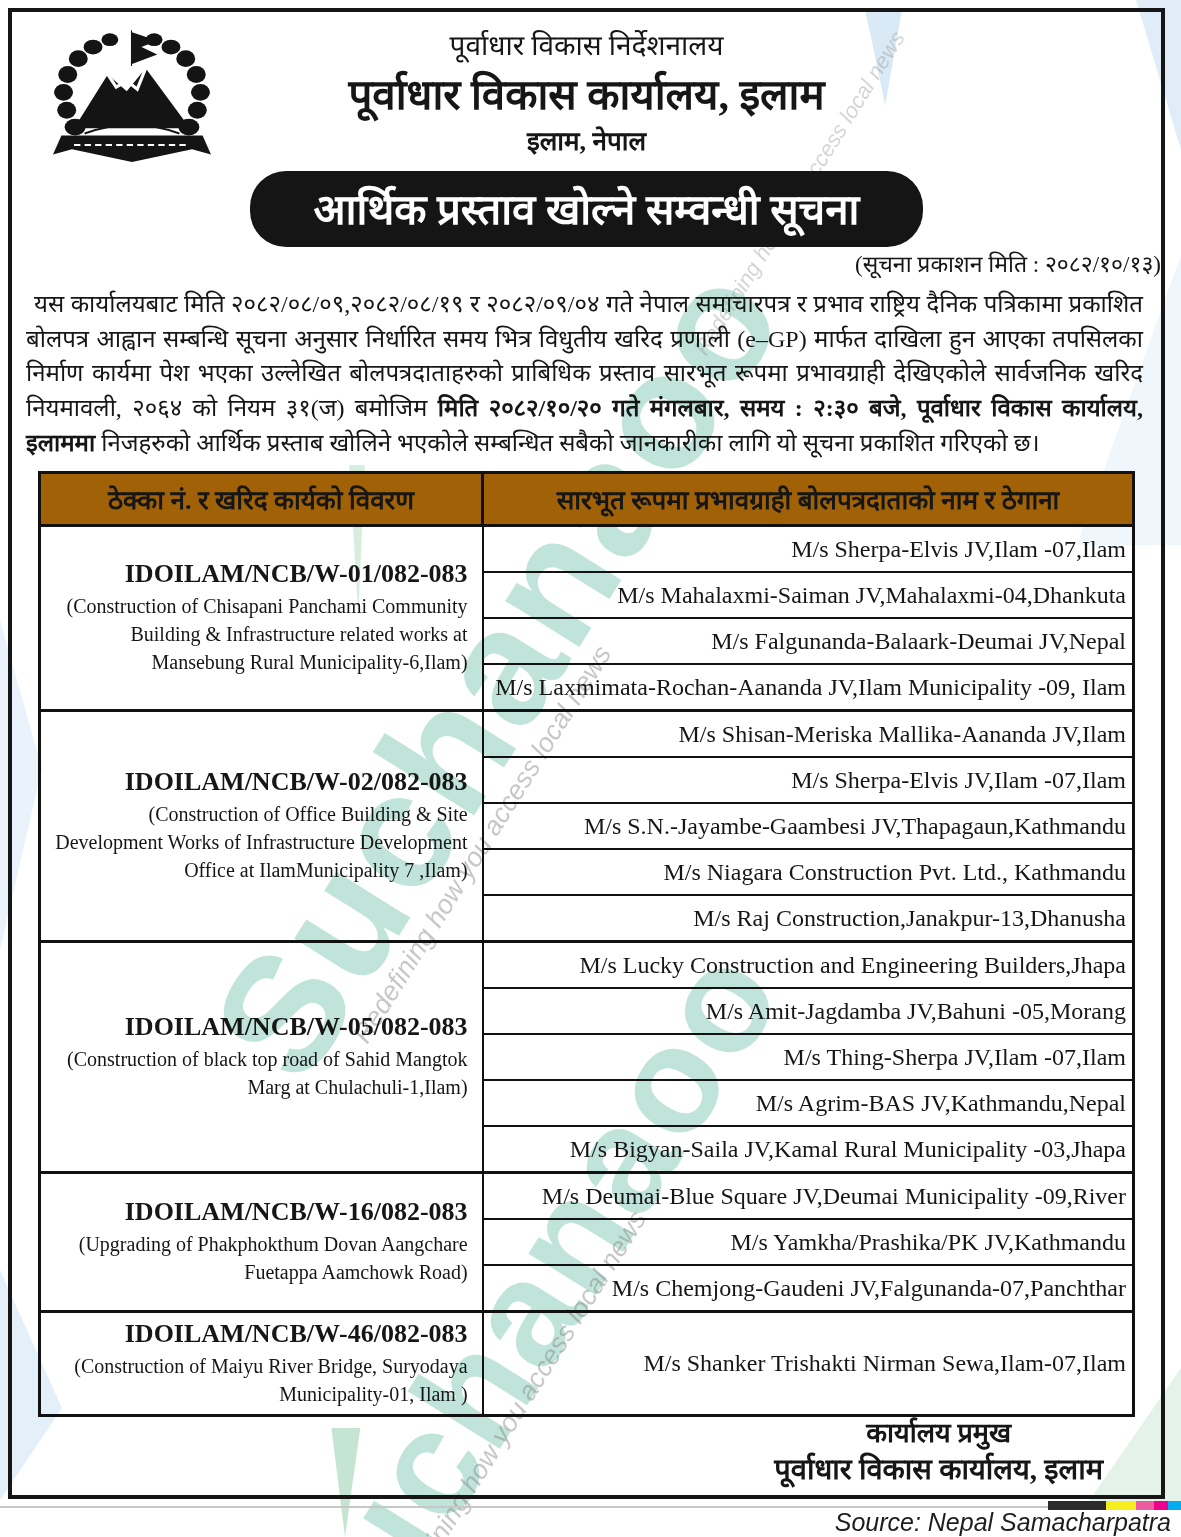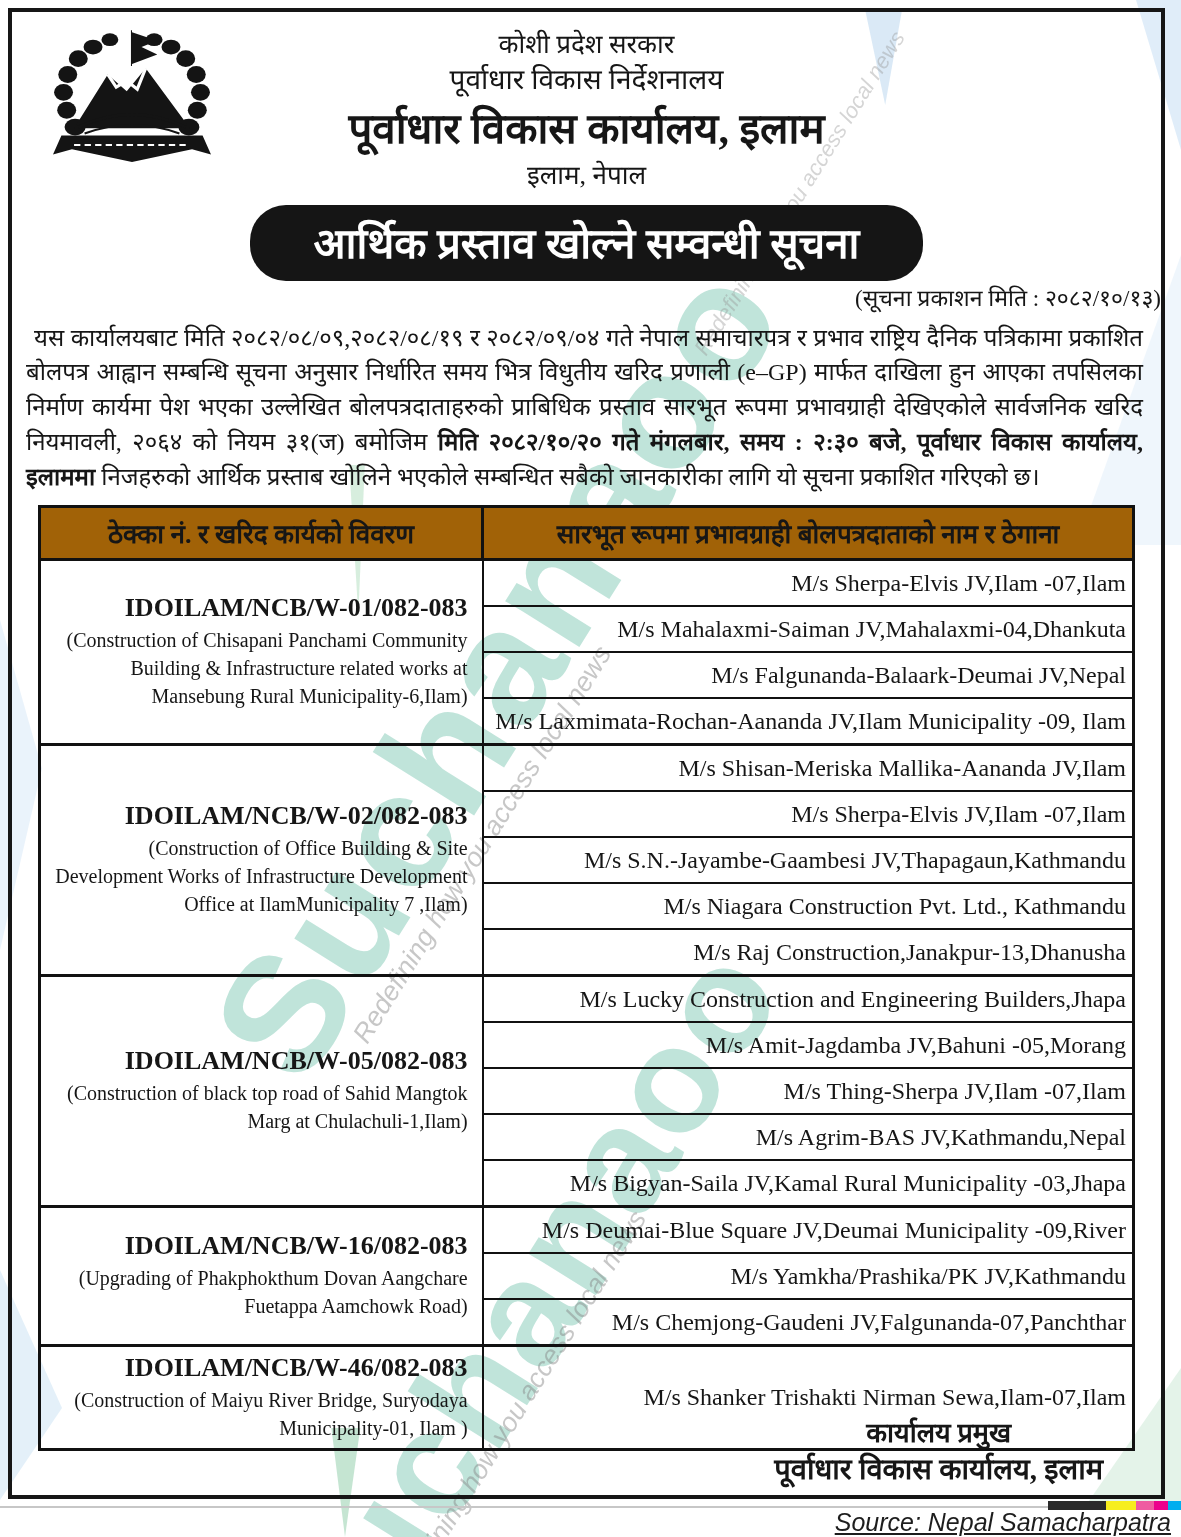--- a/index.html
+++ b/index.html
@@ -41,21 +41,21 @@
   .frame{position:absolute;left:8px;top:8px;width:1157px;height:1491px;
     border:4px solid #161616;box-sizing:border-box;z-index:1;}
   .content{position:relative;width:100%;height:100%;}
   
   .logo{position:absolute;left:30px;top:14px;width:180px;height:158px;}
   
   .head-center{text-align:center;padding-top:16px;line-height:1.3;}
   .h-line1{font-size:26px;}
   .h-line2,.h-line3{font-size:28px;}
   .h-office{font-size:42px;font-weight:bold;margin-top:4px;}
-  .h-loc{font-size:26px;font-weight:normal;margin-top:2px;}
+  .h-loc{font-size:26px;font-weight:bold;margin-top:2px;}
   
   .banner{width:fit-content;margin:12px auto 0 auto;background:#151515;color:#ffffff;
     font-size:42px;font-weight:bold;padding:8px 64px 11px 64px;border-radius:36px;text-align:center;}
   .pubdate{text-align:right;font-size:23px;}
   
   .body-par{margin:8px 18px 0 14px;font-size:24px;line-height:1.45;text-align:justify;text-indent:8px;}
   .body-par b{font-weight:bold;}
   
   table.tender{border-collapse:collapse;margin:10px 26px 0 26px;width:calc(100% - 52px);
     border:3px solid #111;}
@@ -69,21 +69,21 @@
   tr.group-first td{border-top:3px solid #111;}
   
   .sig{position:absolute;right:58px;bottom:6px;text-align:center;line-height:1.3;}
   .sig-title{font-size:27px;font-weight:bold;}
   .sig-office{font-size:29px;font-weight:bold;}
   
   .rule{position:absolute;left:0;top:1506px;width:100%;height:2px;background:#c7c7c7;z-index:2;}
   .cmyk{position:absolute;left:1048px;top:1501px;height:9px;display:flex;z-index:3;}
   .cmyk span{display:block;height:100%;}
   .source{position:absolute;right:10px;top:1508px;font-style:italic;font-size:25px;
-    font-family:"Liberation Sans","DejaVu Sans",sans-serif;color:#1d1d1d;z-index:3;text-decoration:underline;}
+    font-family:"Liberation Sans","DejaVu Sans",sans-serif;color:#1d1d1d;z-index:3;}
 </style>
 </head>
 <body>
 
 <div class="decor tri-top-arrow"></div>
 <div class="decor tri-top-right"></div>
 <div class="decor band-right"></div>
 <div class="decor sliver-left"></div>
 <div class="decor tri-bottom-left"></div>
 <div class="decor green-sliver-header"></div>
@@ -124,21 +124,20 @@
 
       <path d="M62 46 L70 58 L80 52 L90 60 L98 40" fill="none" stroke="#ffffff" stroke-width="3"></path>
       <path d="M34 96 Q85 72 136 96" fill="none" stroke="#141414" stroke-width="3"></path>
       <path d="M40 102 Q85 86 130 102" fill="none" stroke="#141414" stroke-width="2"></path>
 
       <path d="M18 104 L152 104 L160 122 L142 117 L85 129 L28 117 L10 122 Z" fill="#141414"></path>
       <path d="M30 113 h110" stroke="#ffffff" stroke-width="2" stroke-dasharray="6 4"></path>
     </svg>
 
     <div class="head-center">
-      <div class="h-line1">कोशी प्रदेश सरकार</div>
       <div class="h-line3">पूर्वाधार विकास निर्देशनालय</div>
       <div class="h-office">पूर्वाधार विकास कार्यालय, इलाम</div>
       <div class="h-loc">इलाम, नेपाल</div>
     </div>
 
     <div class="banner">आर्थिक प्रस्ताव खोल्ने सम्वन्धी सूचना</div>
 
     <div class="pubdate">(सूचना प्रकाशन मिति : २०८२/१०/१३)</div>
 
     <div class="body-par"><span>यस कार्यालयबाट मिति २०८२/०८/०९,२०८२/०८/१९ र २०८२/०९/०४  गते नेपाल समाचारपत्र र प्रभाव राष्ट्रिय दैनिक पत्रिकामा प्रकाशित बोलपत्र आह्वान सम्बन्धि सूचना अनुसार निर्धारित समय भित्र विधुतीय खरिद प्रणाली (e–GP) मार्फत दाखिला हुन आएका तपसिलका निर्माण कार्यमा पेश भएका उल्लेखित बोलपत्रदाताहरुको प्राबिधिक प्रस्ताव सारभूत रूपमा प्रभावग्राही देखिएकोले सार्वजनिक खरिद नियमावली, २०६४ को नियम ३१(ज) बमोजिम </span><b>मिति २०८२/१०/२० गते मंगलबार, समय : २:३० बजे, पूर्वाधार विकास कार्यालय, इलाममा</b><span> निजहरुको आर्थिक प्रस्ताब खोलिने भएकोले सम्बन्धित सबैको जानकारीका लागि यो सूचना प्रकाशित गरिएको छ।</span></div>

